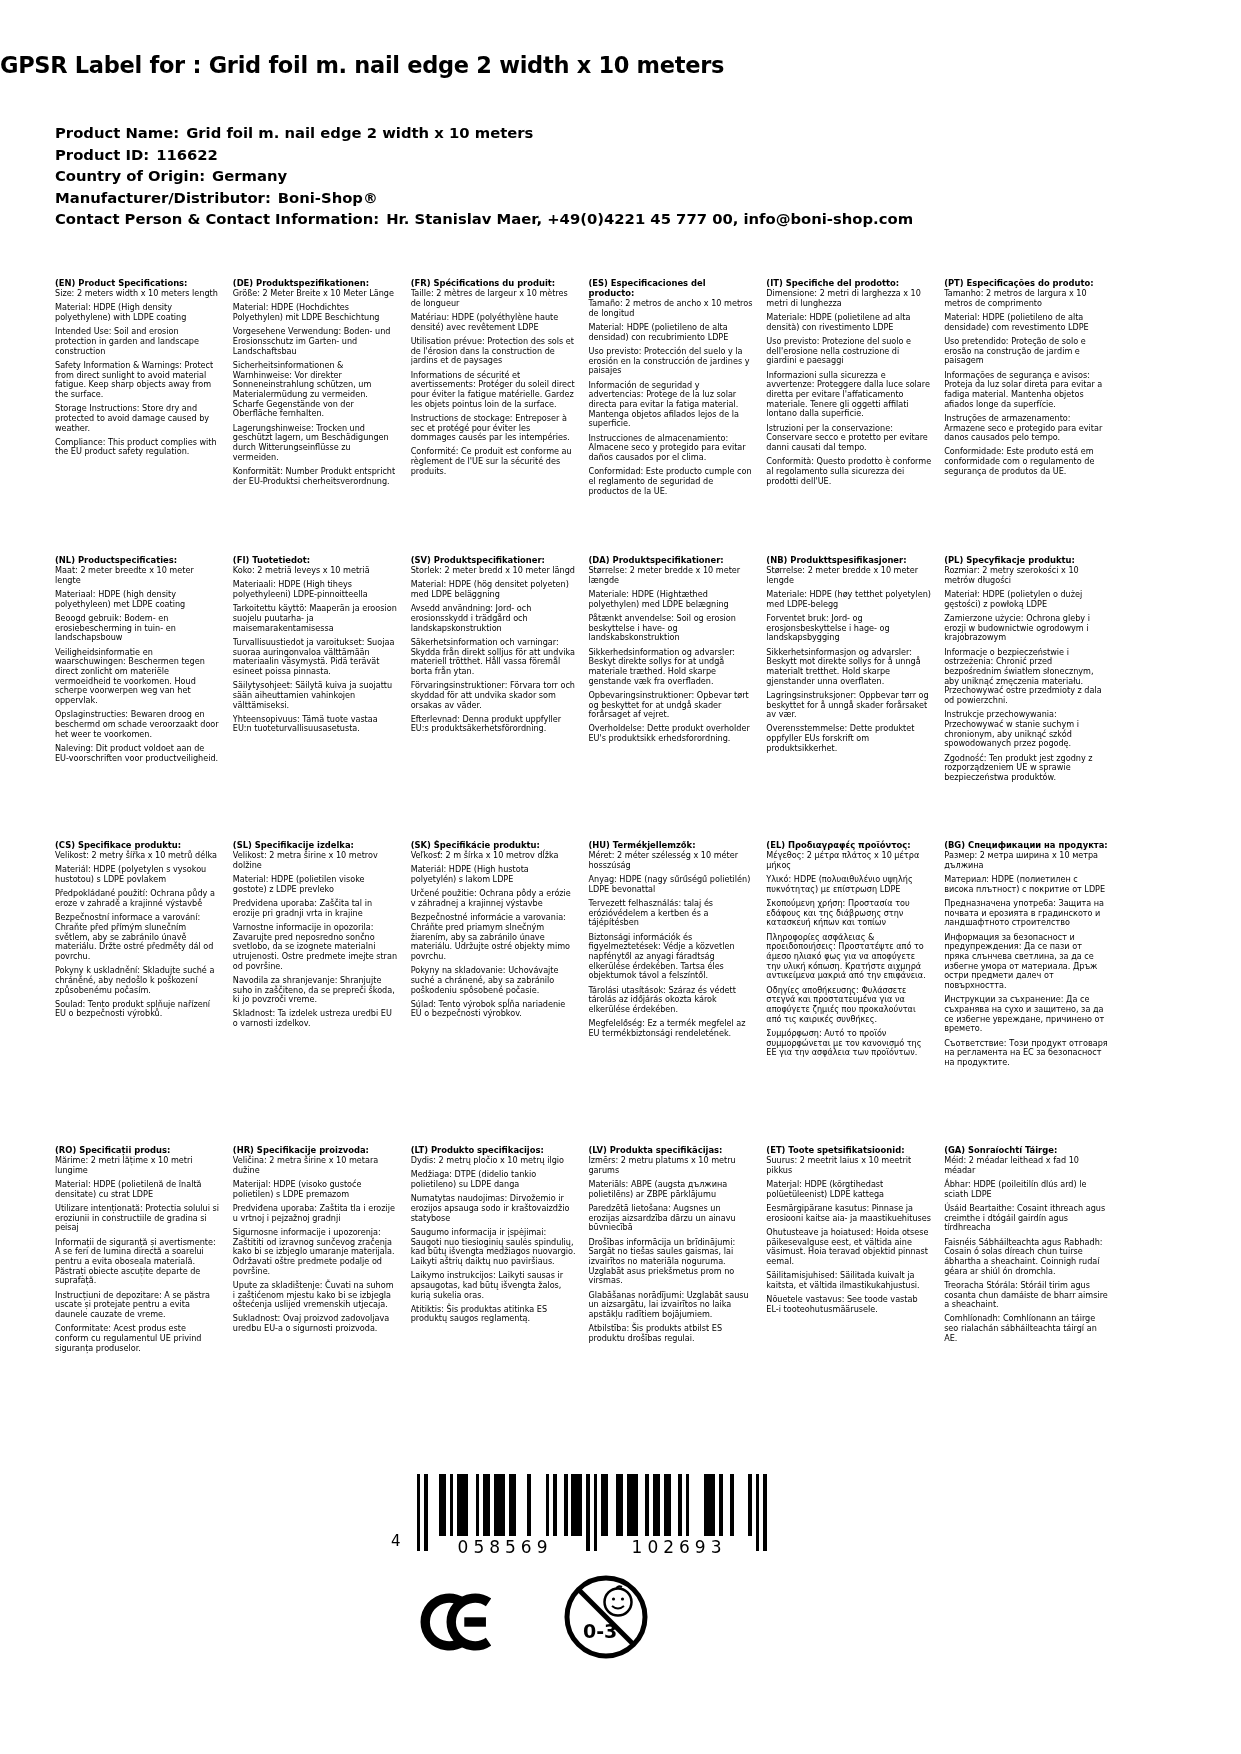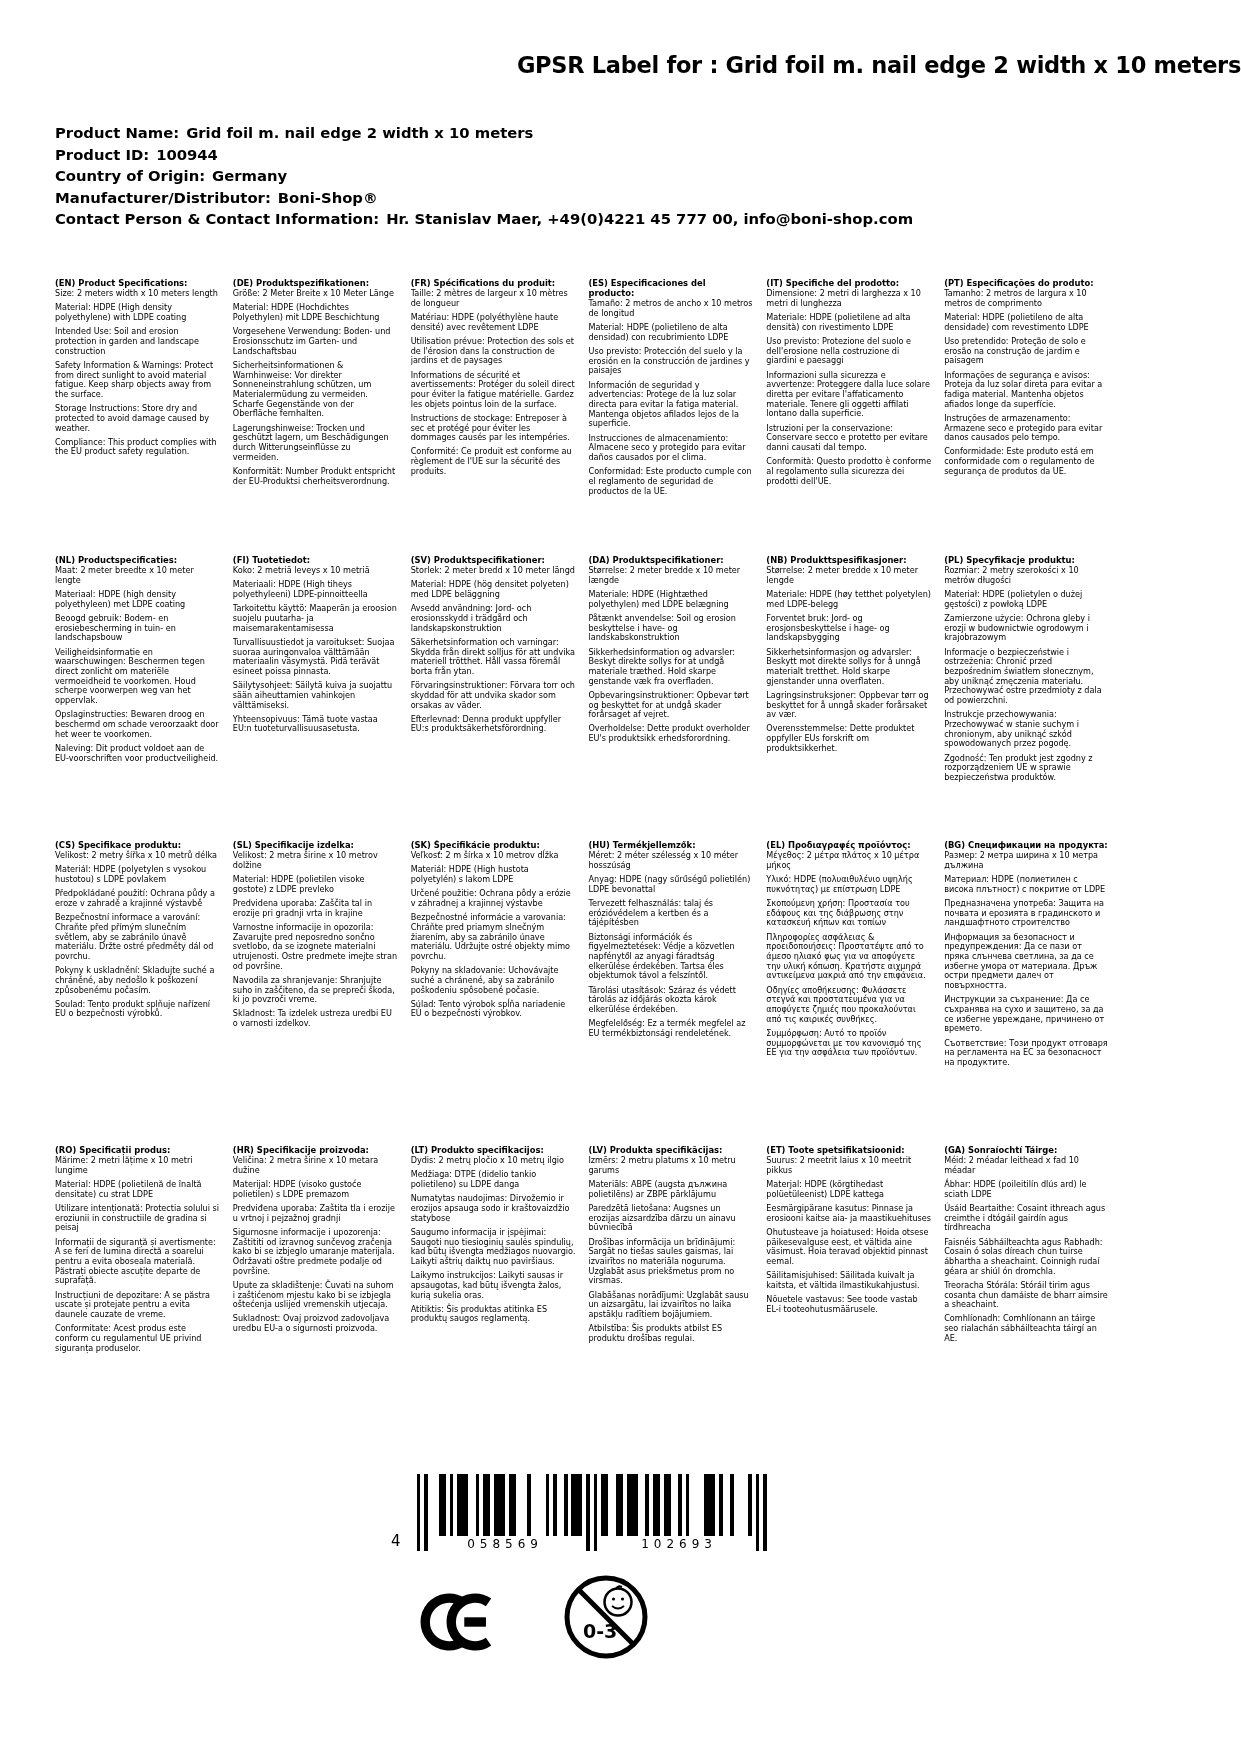--- a/index.html
+++ b/index.html
@@ -1,21 +1,21 @@
 <!DOCTYPE html>
 <html><head>
 <meta charset="utf-8">
 <style>
   html,body{margin:0;padding:0;background:#888;}
   .page{
     position:relative;width:1241px;height:1754px;background:#ffffff;
     font-family:"DejaVu Sans",sans-serif;color:#000;overflow:hidden;margin:0 auto;
   }
   .title{
-    position:absolute;top:52px;left:0;width:100%;text-align:right;
+    position:absolute;top:52px;left:0;width:100%;text-align:left;
     font-size:22.5px;font-weight:bold;letter-spacing:-0.3px;
   }
   .info{position:absolute;top:122px;left:55px;font-size:14.8px;line-height:21.5px;}
   .info-row{white-space:nowrap;}
   .info-label{font-weight:bold;}
   .info-value{font-weight:bold;margin-left:7px;}
   .spec-grid{
     position:absolute;top:278px;left:55px;width:1056px;
     display:grid;grid-template-columns:repeat(6,1fr);
     grid-template-rows:277px 285px 305px 330px;
@@ -23,34 +23,34 @@
   }
   .spec-block{font-size:8.1px;line-height:1.2;overflow:hidden;padding-right:2px;}
   .spec-heading{font-weight:bold;font-size:8.4px;margin-bottom:1px;}
   .spec-par{margin:0 0 4.5px 0;}
   .barcode-wrap{position:absolute;top:1474px;left:391px;height:100px;}
   .barcode-inner{position:relative;display:flex;align-items:flex-start;}
   .bc-lead{font-size:15px;margin-right:16px;margin-top:58px;}
   .bars{display:flex;align-items:flex-start;position:relative;}
   .bar{width:3.7px;}
   .bar.on{background:#000;}
-  .bc-digits{position:absolute;top:63px;font-size:12px;letter-spacing:5px;text-align:center;}
+  .bc-digits{position:absolute;top:63px;font-size:17px;letter-spacing:5px;text-align:center;}
   .ce{position:absolute;top:1593px;left:413px;}
   .age{position:absolute;top:1572px;left:561px;}
 </style>
 </head>
 <body>
 
 <div class="page">
 
   <div class="title">GPSR Label for : Grid foil m. nail edge 2 width x 10 meters</div>
 
   <div class="info">
       <div class="info-row"><span class="info-label">Product Name:</span><span class="info-value">Grid foil m. nail edge 2 width x 10 meters</span></div>
-      <div class="info-row"><span class="info-label">Product ID:</span><span class="info-value">100944</span></div>
+      <div class="info-row"><span class="info-label">Product ID:</span><span class="info-value">116622</span></div>
       <div class="info-row"><span class="info-label">Country of Origin:</span><span class="info-value">Germany</span></div>
       <div class="info-row"><span class="info-label">Manufacturer/Distributor:</span><span class="info-value">Boni-Shop®</span></div>
       <div class="info-row"><span class="info-label">Contact Person &amp; Contact Information:</span><span class="info-value">Hr. Stanislav Maer, +49(0)4221 45 777 00, info@boni-shop.com</span></div>
     </div>
 
   <div class="spec-grid">
       <div class="spec-block">
         <div class="spec-heading">(EN) Product Specifications:</div>
         <p class="spec-par">Size: 2 meters width x 10 meters length</p>
         <p class="spec-par">Material: HDPE (High density polyethylene) with LDPE coating</p>

